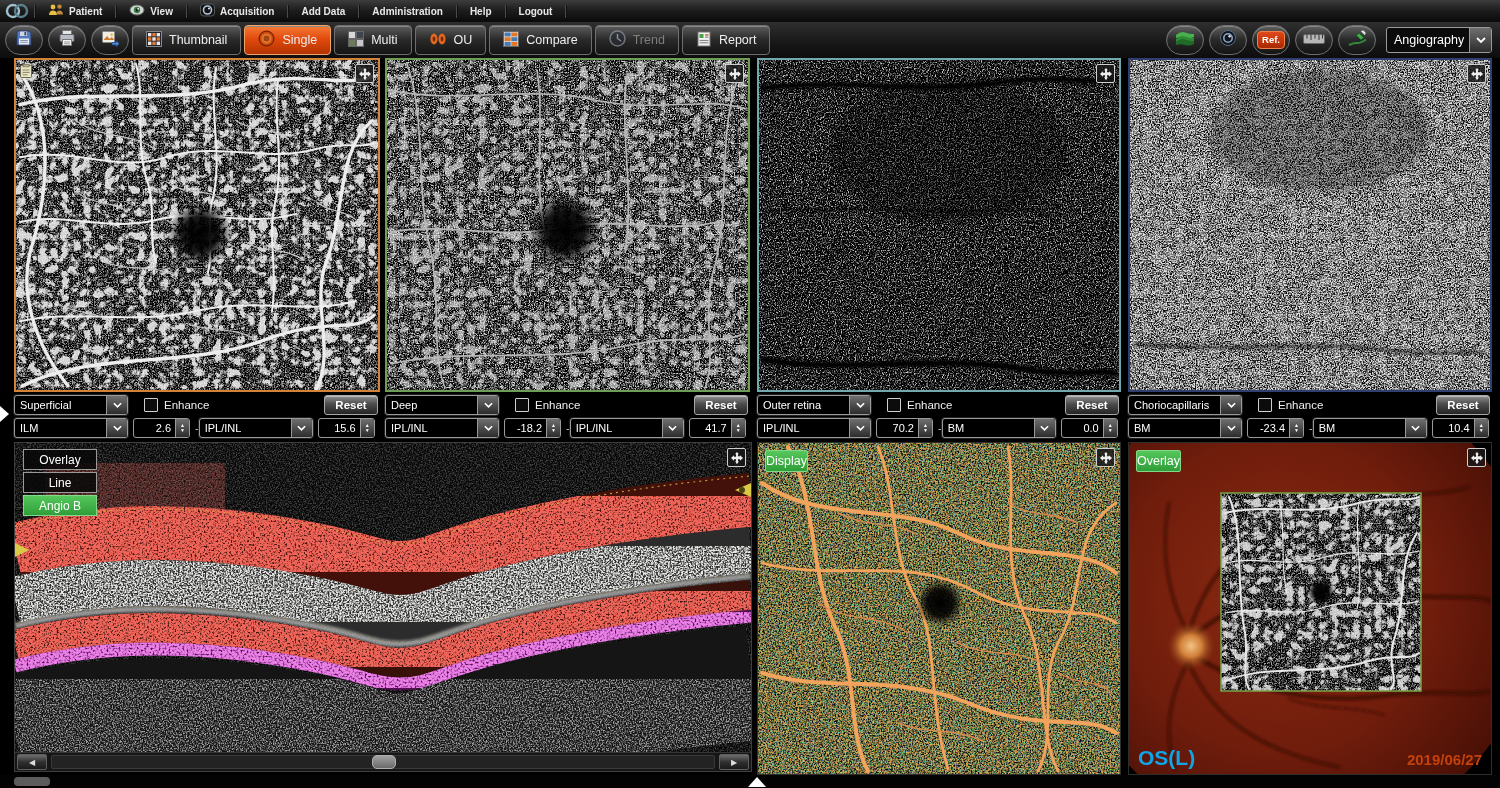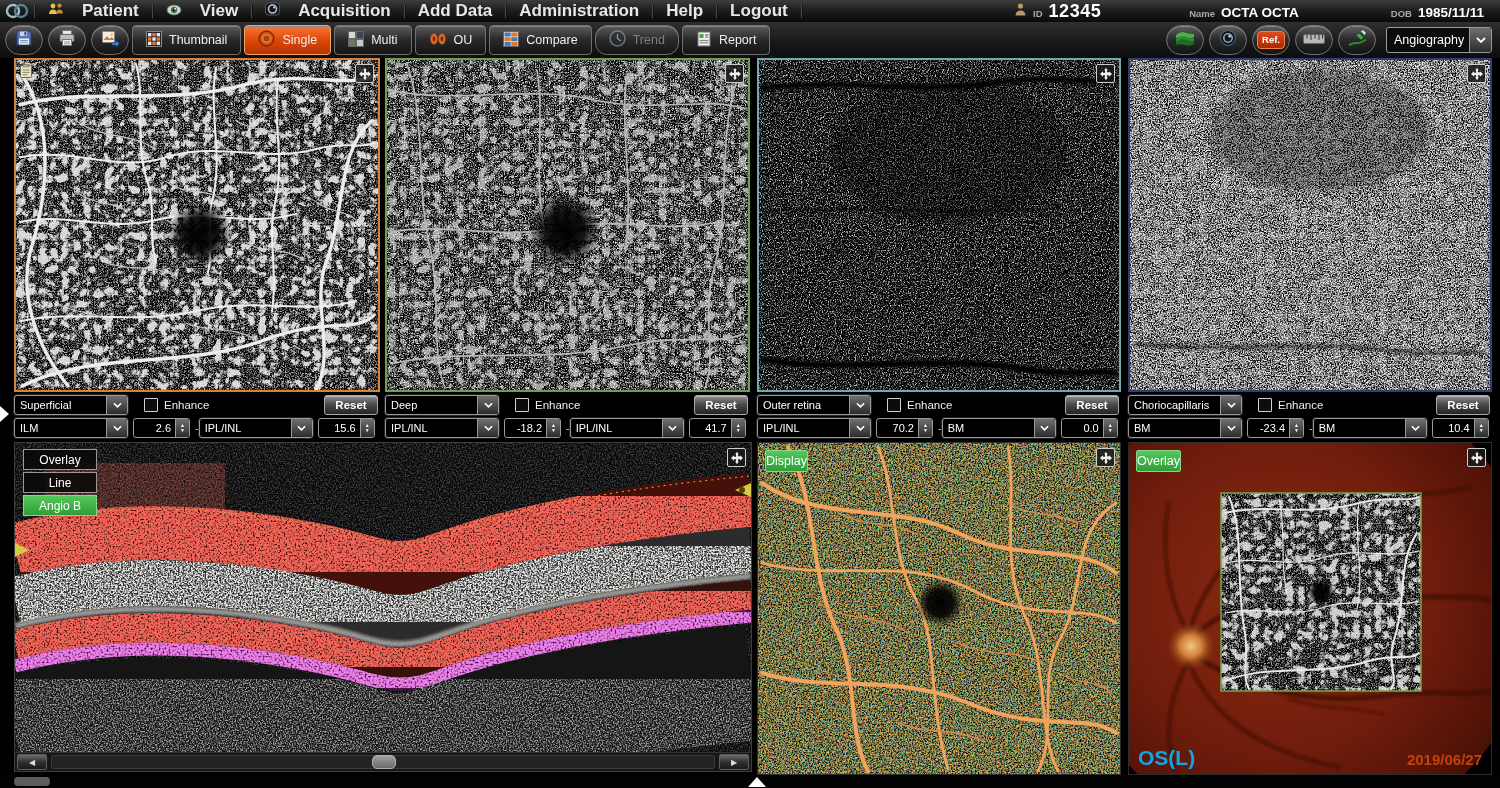--- a/index.html
+++ b/index.html
@@ -4,22 +4,22 @@
 <style>
   html,body{margin:0;padding:0;background:#000;}
   #app{position:relative;width:1500px;height:788px;background:#000;overflow:hidden;
        font-family:"Liberation Sans",sans-serif;-webkit-font-smoothing:antialiased;}
 
   
   .menubar{position:absolute;left:0;top:0;width:1500px;height:22px;
     background:linear-gradient(#3d3d3d,#1e1e1e 45%,#0a0a0a);
     border-bottom:1px solid #000;display:flex;align-items:center;color:#e8e8e8;}
   .logo{width:34px;display:flex;justify-content:center;align-items:center;}
-  .menu-item{display:flex;align-items:center;gap:18px;padding:0 13px;height:100%;
-    font-size:17px;font-weight:bold;cursor:default;}
+  .menu-item{display:flex;align-items:center;gap:5px;padding:0 13px;height:100%;
+    font-size:10px;font-weight:bold;cursor:default;}
   .msep{width:1px;height:13px;background:#4a4a4a;box-shadow:1px 0 0 #111;}
   .patient-strip{margin-left:auto;display:flex;align-items:baseline;padding-right:16px;color:#fff;}
   .plabel{font-size:9.5px;color:#a8a8a8;font-weight:bold;margin-right:6px;}
   .pid{font-size:18px;font-weight:bold;letter-spacing:.5px;}
   .pval{font-size:13.5px;font-weight:bold;}
   .pgap1{margin-left:88px;} .pgap2{margin-left:92px;}
   .person-ico{align-self:center;margin-right:7px;}
 
   
   .toolbar{position:absolute;left:0;top:22px;width:1500px;height:36px;
@@ -28,21 +28,21 @@
   .tb-iconbtn{width:36px;height:28px;margin-left:5px;border:1px solid #6e6e6e;border-radius:15px;
     background:linear-gradient(#606060,#2a2a2a 48%,#141414);
     display:flex;align-items:center;justify-content:center;box-shadow:inset 0 1px 0 #888;}
   .mode-btn{height:28px;margin-left:3px;padding:0 13px;border:1px solid #6e6e6e;border-radius:4px;
     background:linear-gradient(#5c5c5c,#2a2a2a 48%,#141414);
     display:flex;align-items:center;gap:7px;color:#eee;font-size:12.5px;
     box-shadow:inset 0 1px 0 #888;}
   .mode-btn:first-of-type{margin-left:14px;}
   .mode-btn.active{background:linear-gradient(#f5半7a36,#e0490c 48%,#b33400);
     background:linear-gradient(#f57a36,#e0490c 48%,#b33400);border-color:#f2a268;}
-  .mode-btn.disabled{color:#7e7e7e;border-radius:12px;}
+  .mode-btn.disabled{color:#7e7e7e;}
   .tb-right{margin-left:auto;display:flex;align-items:center;padding-right:8px;}
   .analysis-select{margin-left:10px;height:24px;width:104px;display:flex;align-items:stretch;
     border:1px solid #9a9a9a;border-radius:3px;background:#0b0b0b;color:#fff;font-size:12.5px;}
   .analysis-select .v{flex:1;display:flex;align-items:center;padding-left:7px;white-space:nowrap;}
   .selchev{width:21px;border-left:1px solid #9a9a9a;border-radius:0 2px 2px 0;
     background:linear-gradient(#6f6f6f,#2c2c2c);display:flex;align-items:center;justify-content:center;}
 
   
   .slab-col{position:absolute;top:58px;}
   .c1{left:14px;width:366px;--bc:#d4823a;}
@@ -246,33 +246,20 @@
     <i class="msep"></i>
     <div class="menu-item">
       <span>Help</span>
     </div>
     <i class="msep"></i>
     <div class="menu-item">
       <span>Logout</span>
     </div>
     <i class="msep"></i>
 
-    <div class="patient-strip">
-      <span class="person-ico">
-        <svg width="11" height="13" viewBox="0 0 11 13">
-          <circle cx="5.5" cy="3" r="2.6" fill="#c0946a"></circle>
-          <path d="M0.6 12.4c0-3.4 2.2-5 4.9-5s4.9 1.6 4.9 5z" fill="#c0946a"></path>
-        </svg></span>
-      <span class="plabel">ID</span>
-      <span class="pid">12345</span>
-      <span class="plabel pgap1">Name</span>
-      <span class="pval">OCTA OCTA</span>
-      <span class="plabel pgap2">DOB</span>
-      <span class="pval">1985/11/11</span>
-    </div>
   </header>
 
   <div class="toolbar">
     <div class="tb-iconbtn">
       <span>
         <svg width="18" height="18" viewBox="0 0 18 18">
           <path d="M2 2h12l2 2v12H2z" fill="#5577bb" stroke="#2c3c66"></path>
           <rect x="5" y="2.5" width="7" height="4.5" fill="#cdd6e8"></rect>
             <rect x="9.4" y="3" width="1.8" height="3.4" fill="#34446e"></rect>
           <rect x="4" y="9.5" width="10" height="6" fill="#e8edf5"></rect>

